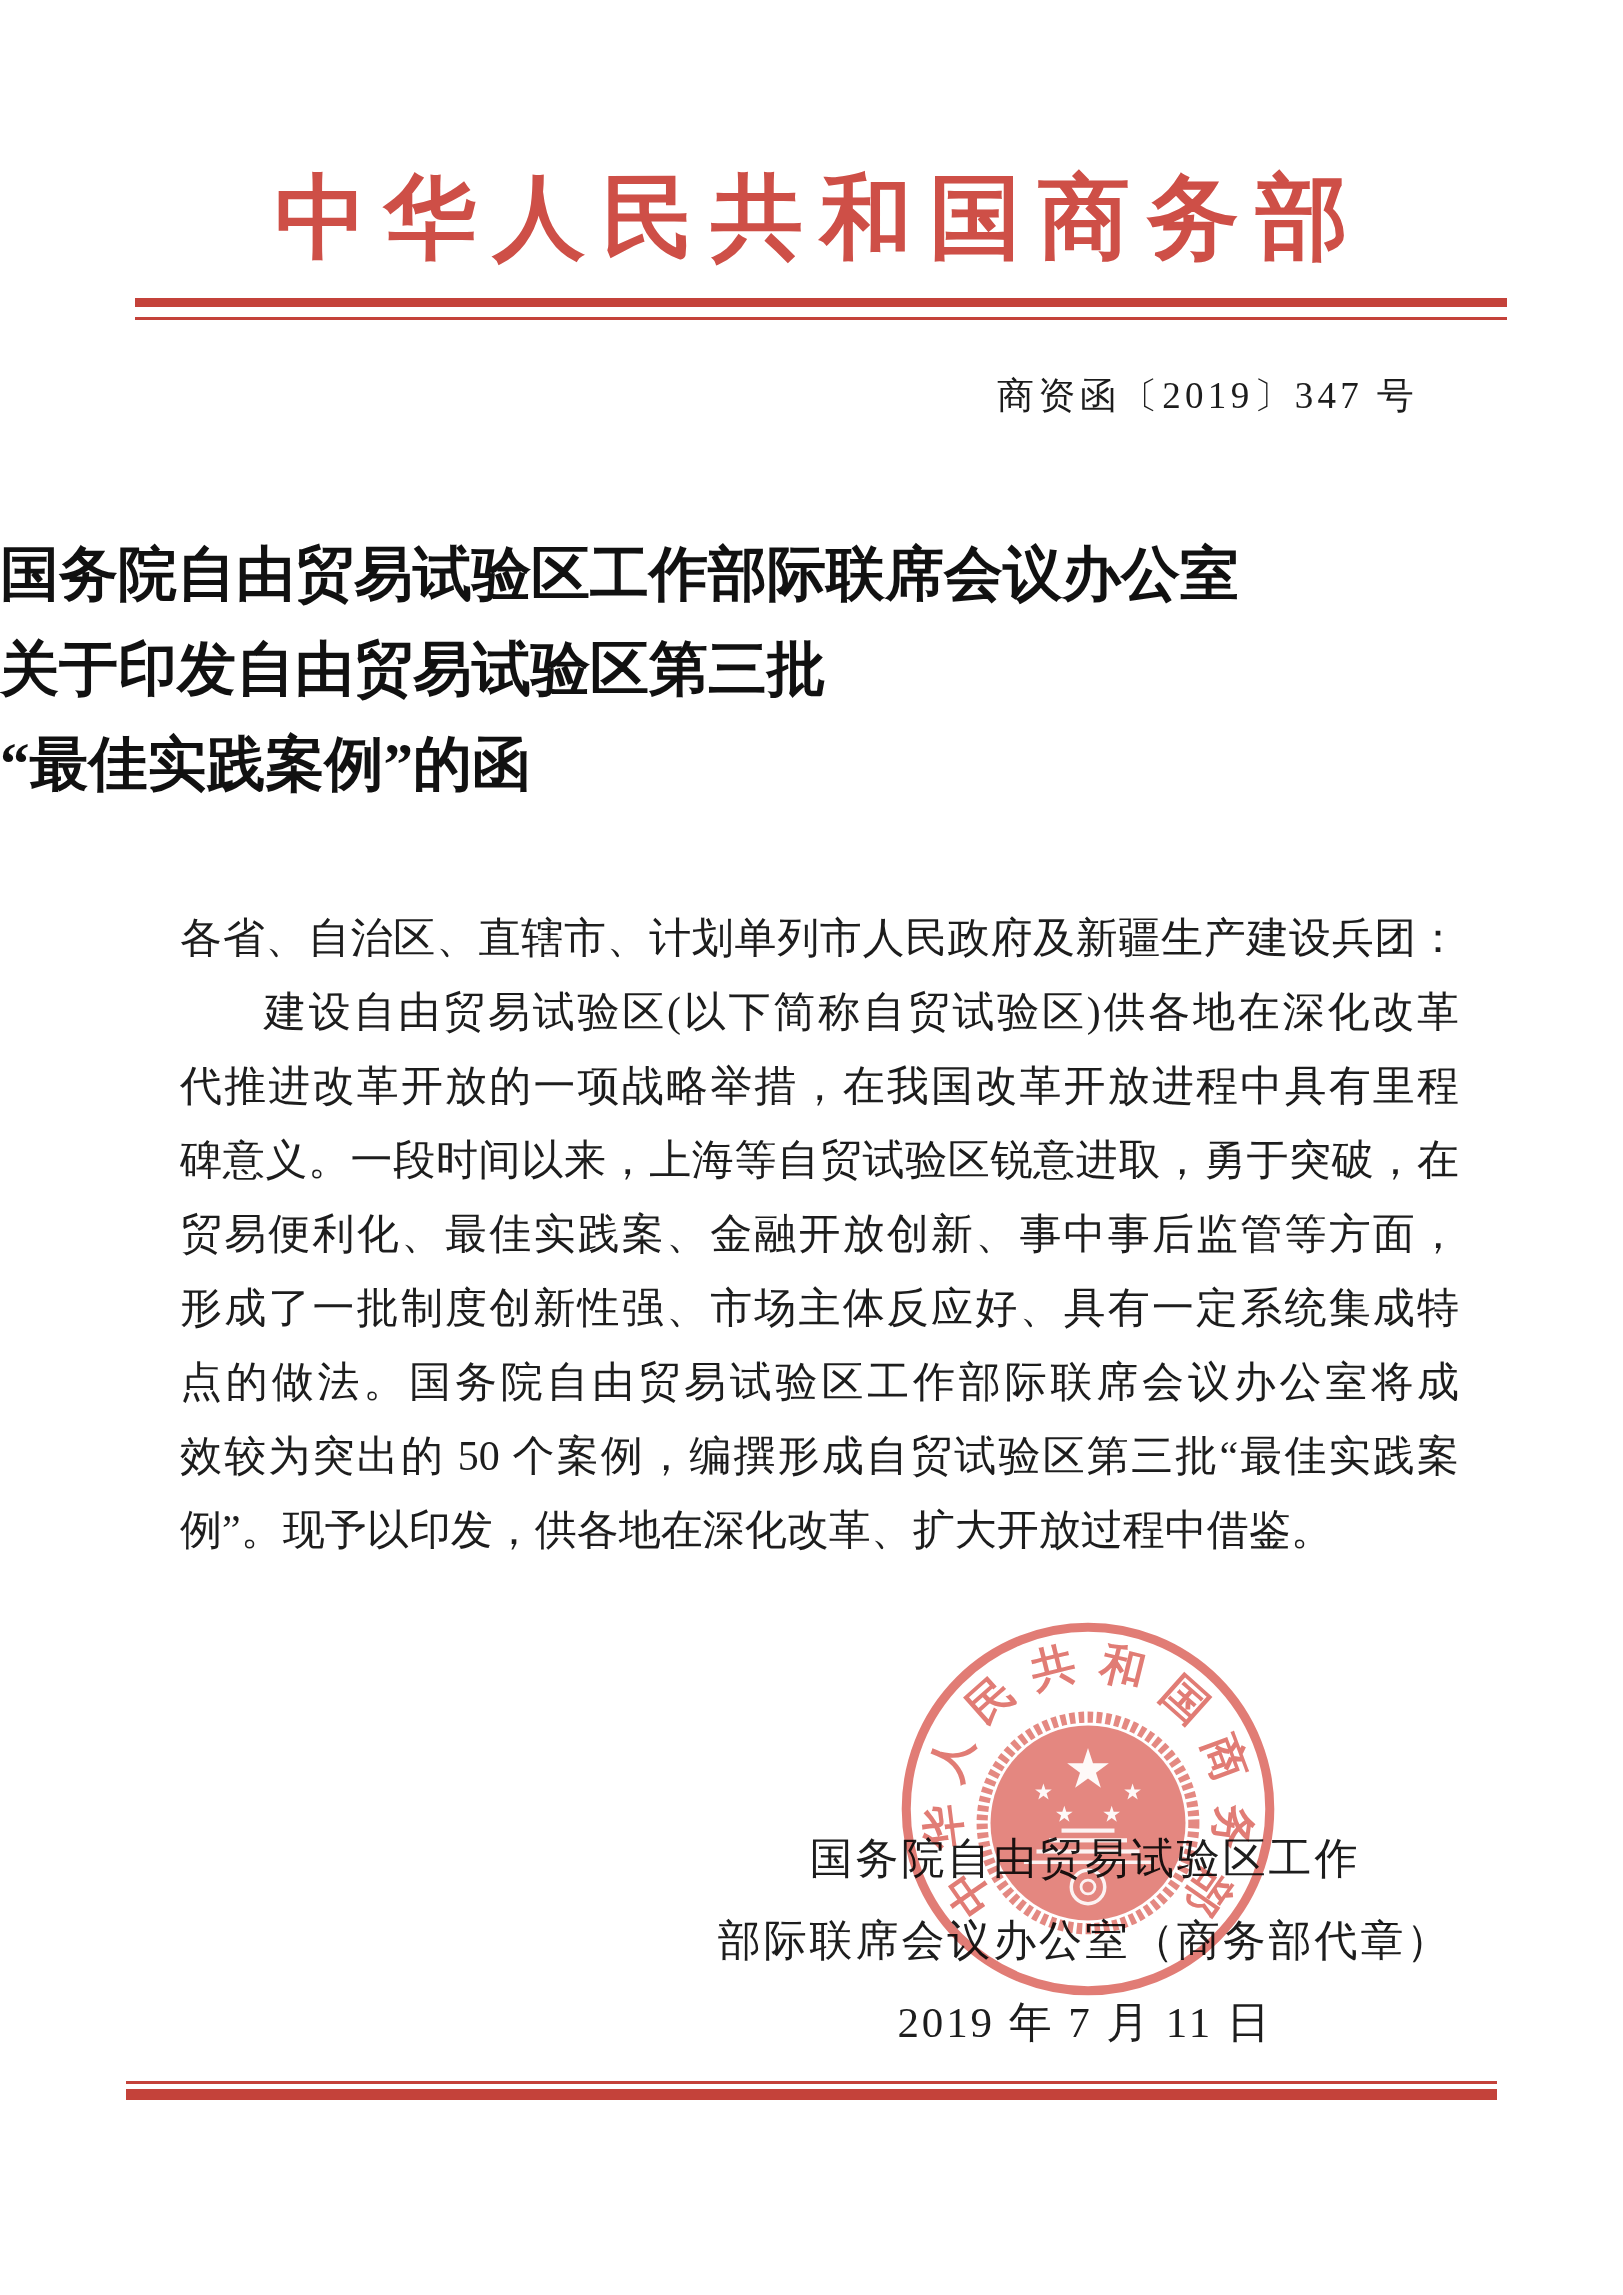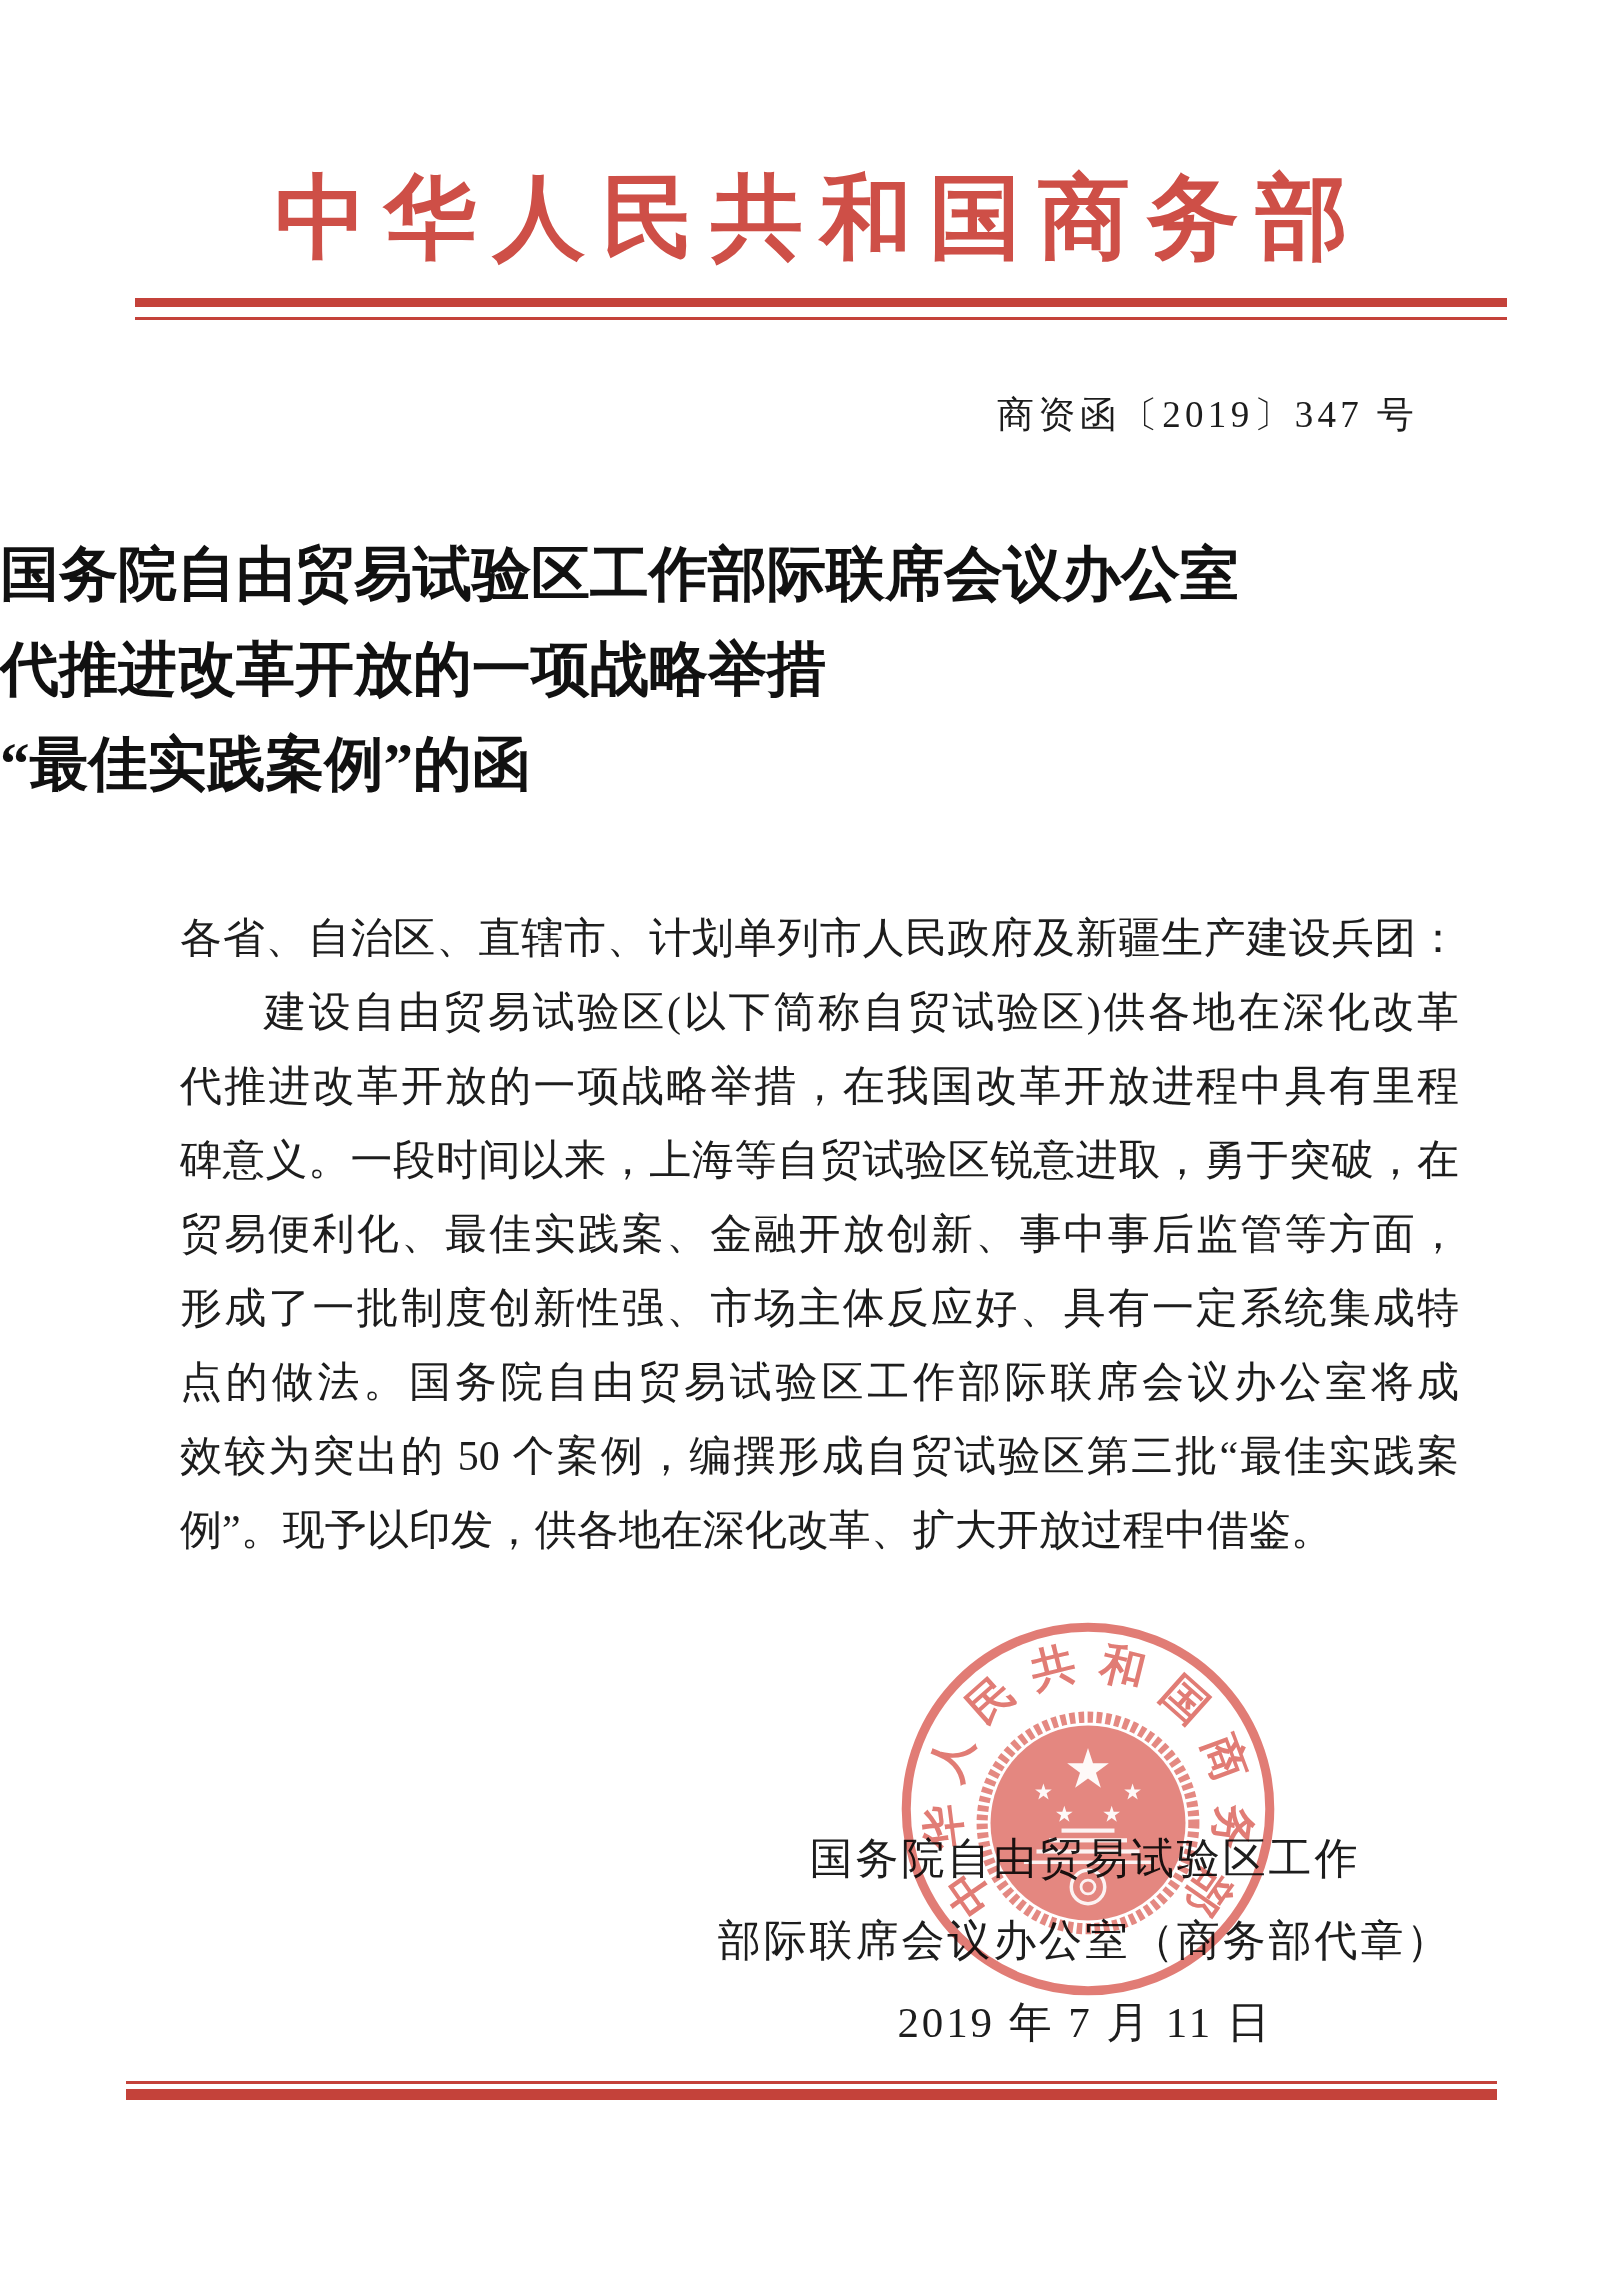--- a/index.html
+++ b/index.html
@@ -32,21 +32,21 @@
     white-space:nowrap;
   }
   .rule{position:absolute;background:var(--rule-red);}
   .rule-top-thick{left:135px;top:298px;width:1372px;height:9.3px;}
   .rule-top-thin{left:135px;top:317px;width:1372px;height:2.9px;}
   .rule-bottom-thin{left:126px;top:2081px;width:1371px;height:2.9px;}
   .rule-bottom-thick{left:126px;top:2089px;width:1371px;height:10.7px;}
 
   .doc-number{
     position:absolute;
-    top:390px; right:205px;
+    top:371px; right:205px;
     font-size:37px;
     letter-spacing:4.3px;
     white-space:nowrap;
   }
 
   .doc-title{
     position:absolute;
     top:527px; left:0; width:100%;
     text-align:left;
     font-size:59px;
@@ -96,21 +96,21 @@
 
   <div class="letterhead">中华人民共和国商务部</div>
 
   <div class="rule rule-top-thick"></div>
   <div class="rule rule-top-thin"></div>
 
   <div class="doc-number">商资函〔2019〕347 号</div>
 
   <div class="doc-title">
     <p class="t-line">国务院自由贸易试验区工作部际联席会议办公室</p>
-    <p class="t-line">代推进改革开放的一项战略举措</p>
+    <p class="t-line">关于印发自由贸易试验区第三批</p>
     <p class="t-line">“最佳实践案例”的函</p>
   </div>
 
   <div class="body-text">
     <p>各省、自治区、直辖市、计划单列市人民政府及新疆生产建设兵团：</p>
     <p class="indent">建设自由贸易试验区(以下简称自贸试验区)供各地在深化改革</p>
     <p>代推进改革开放的一项战略举措，在我国改革开放进程中具有里程</p>
     <p>碑意义。一段时间以来，上海等自贸试验区锐意进取，勇于突破，在</p>
     <p>贸易便利化、最佳实践案、金融开放创新、事中事后监管等方面，</p>
     <p>形成了一批制度创新性强、市场主体反应好、具有一定系统集成特</p>

